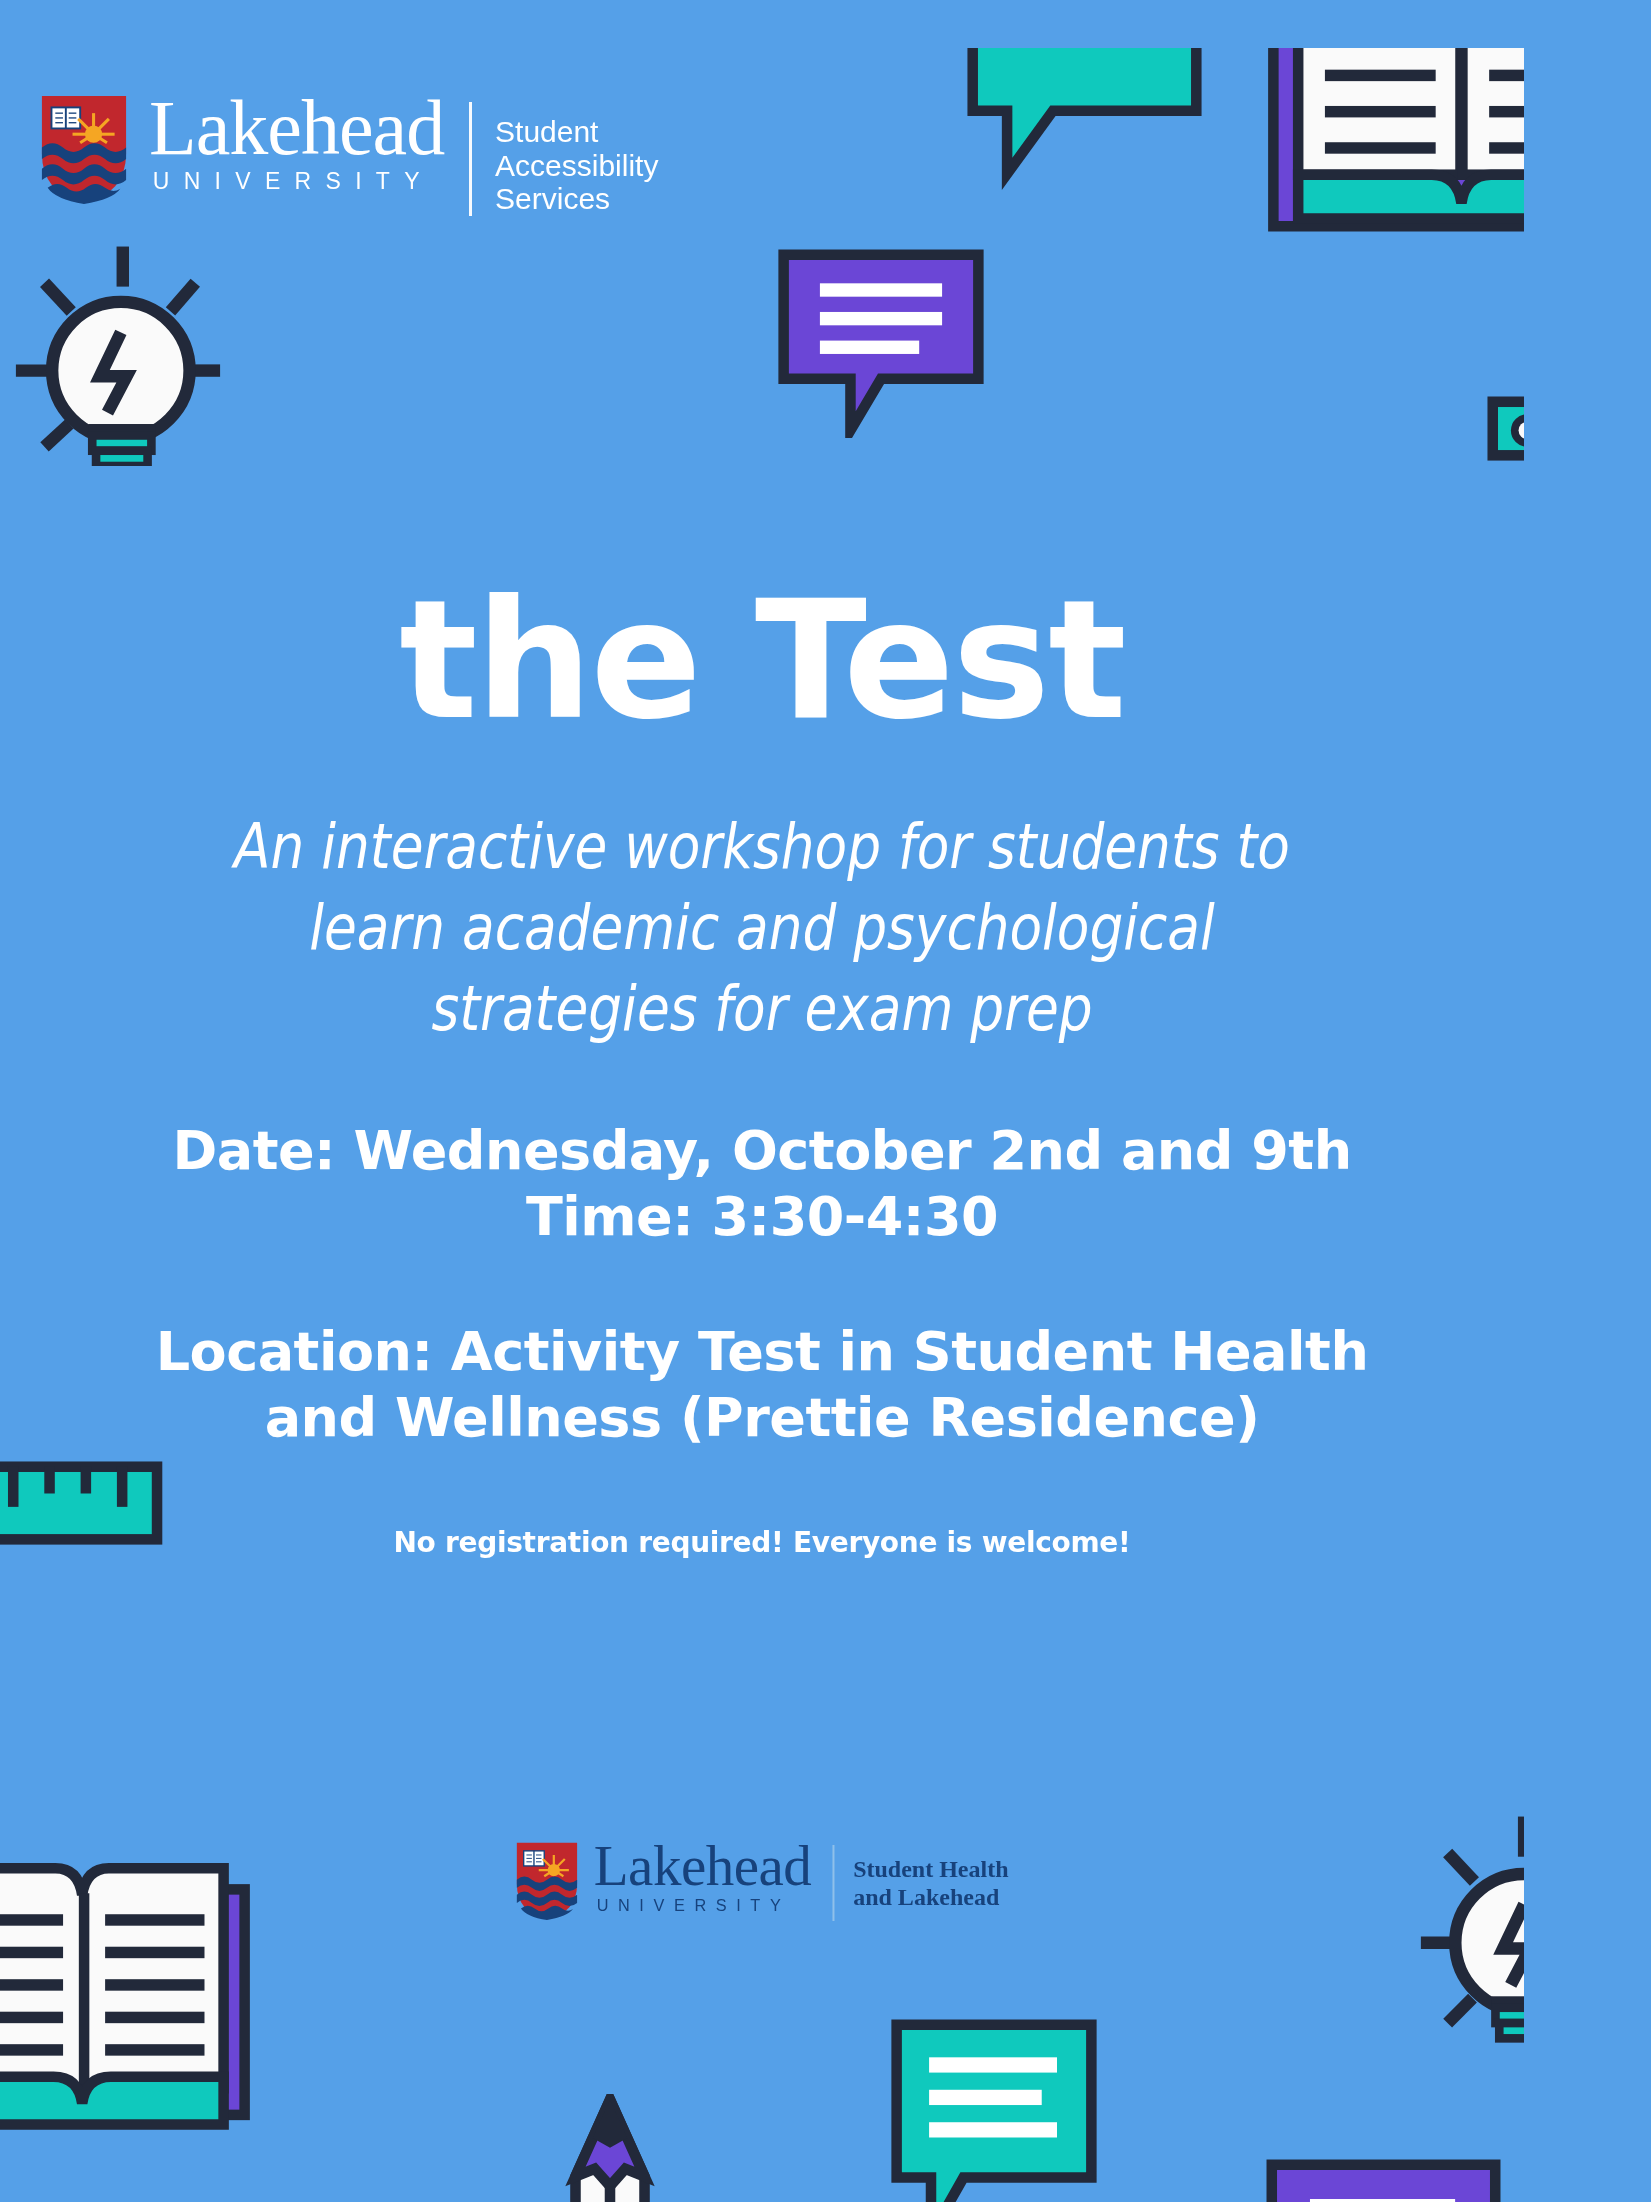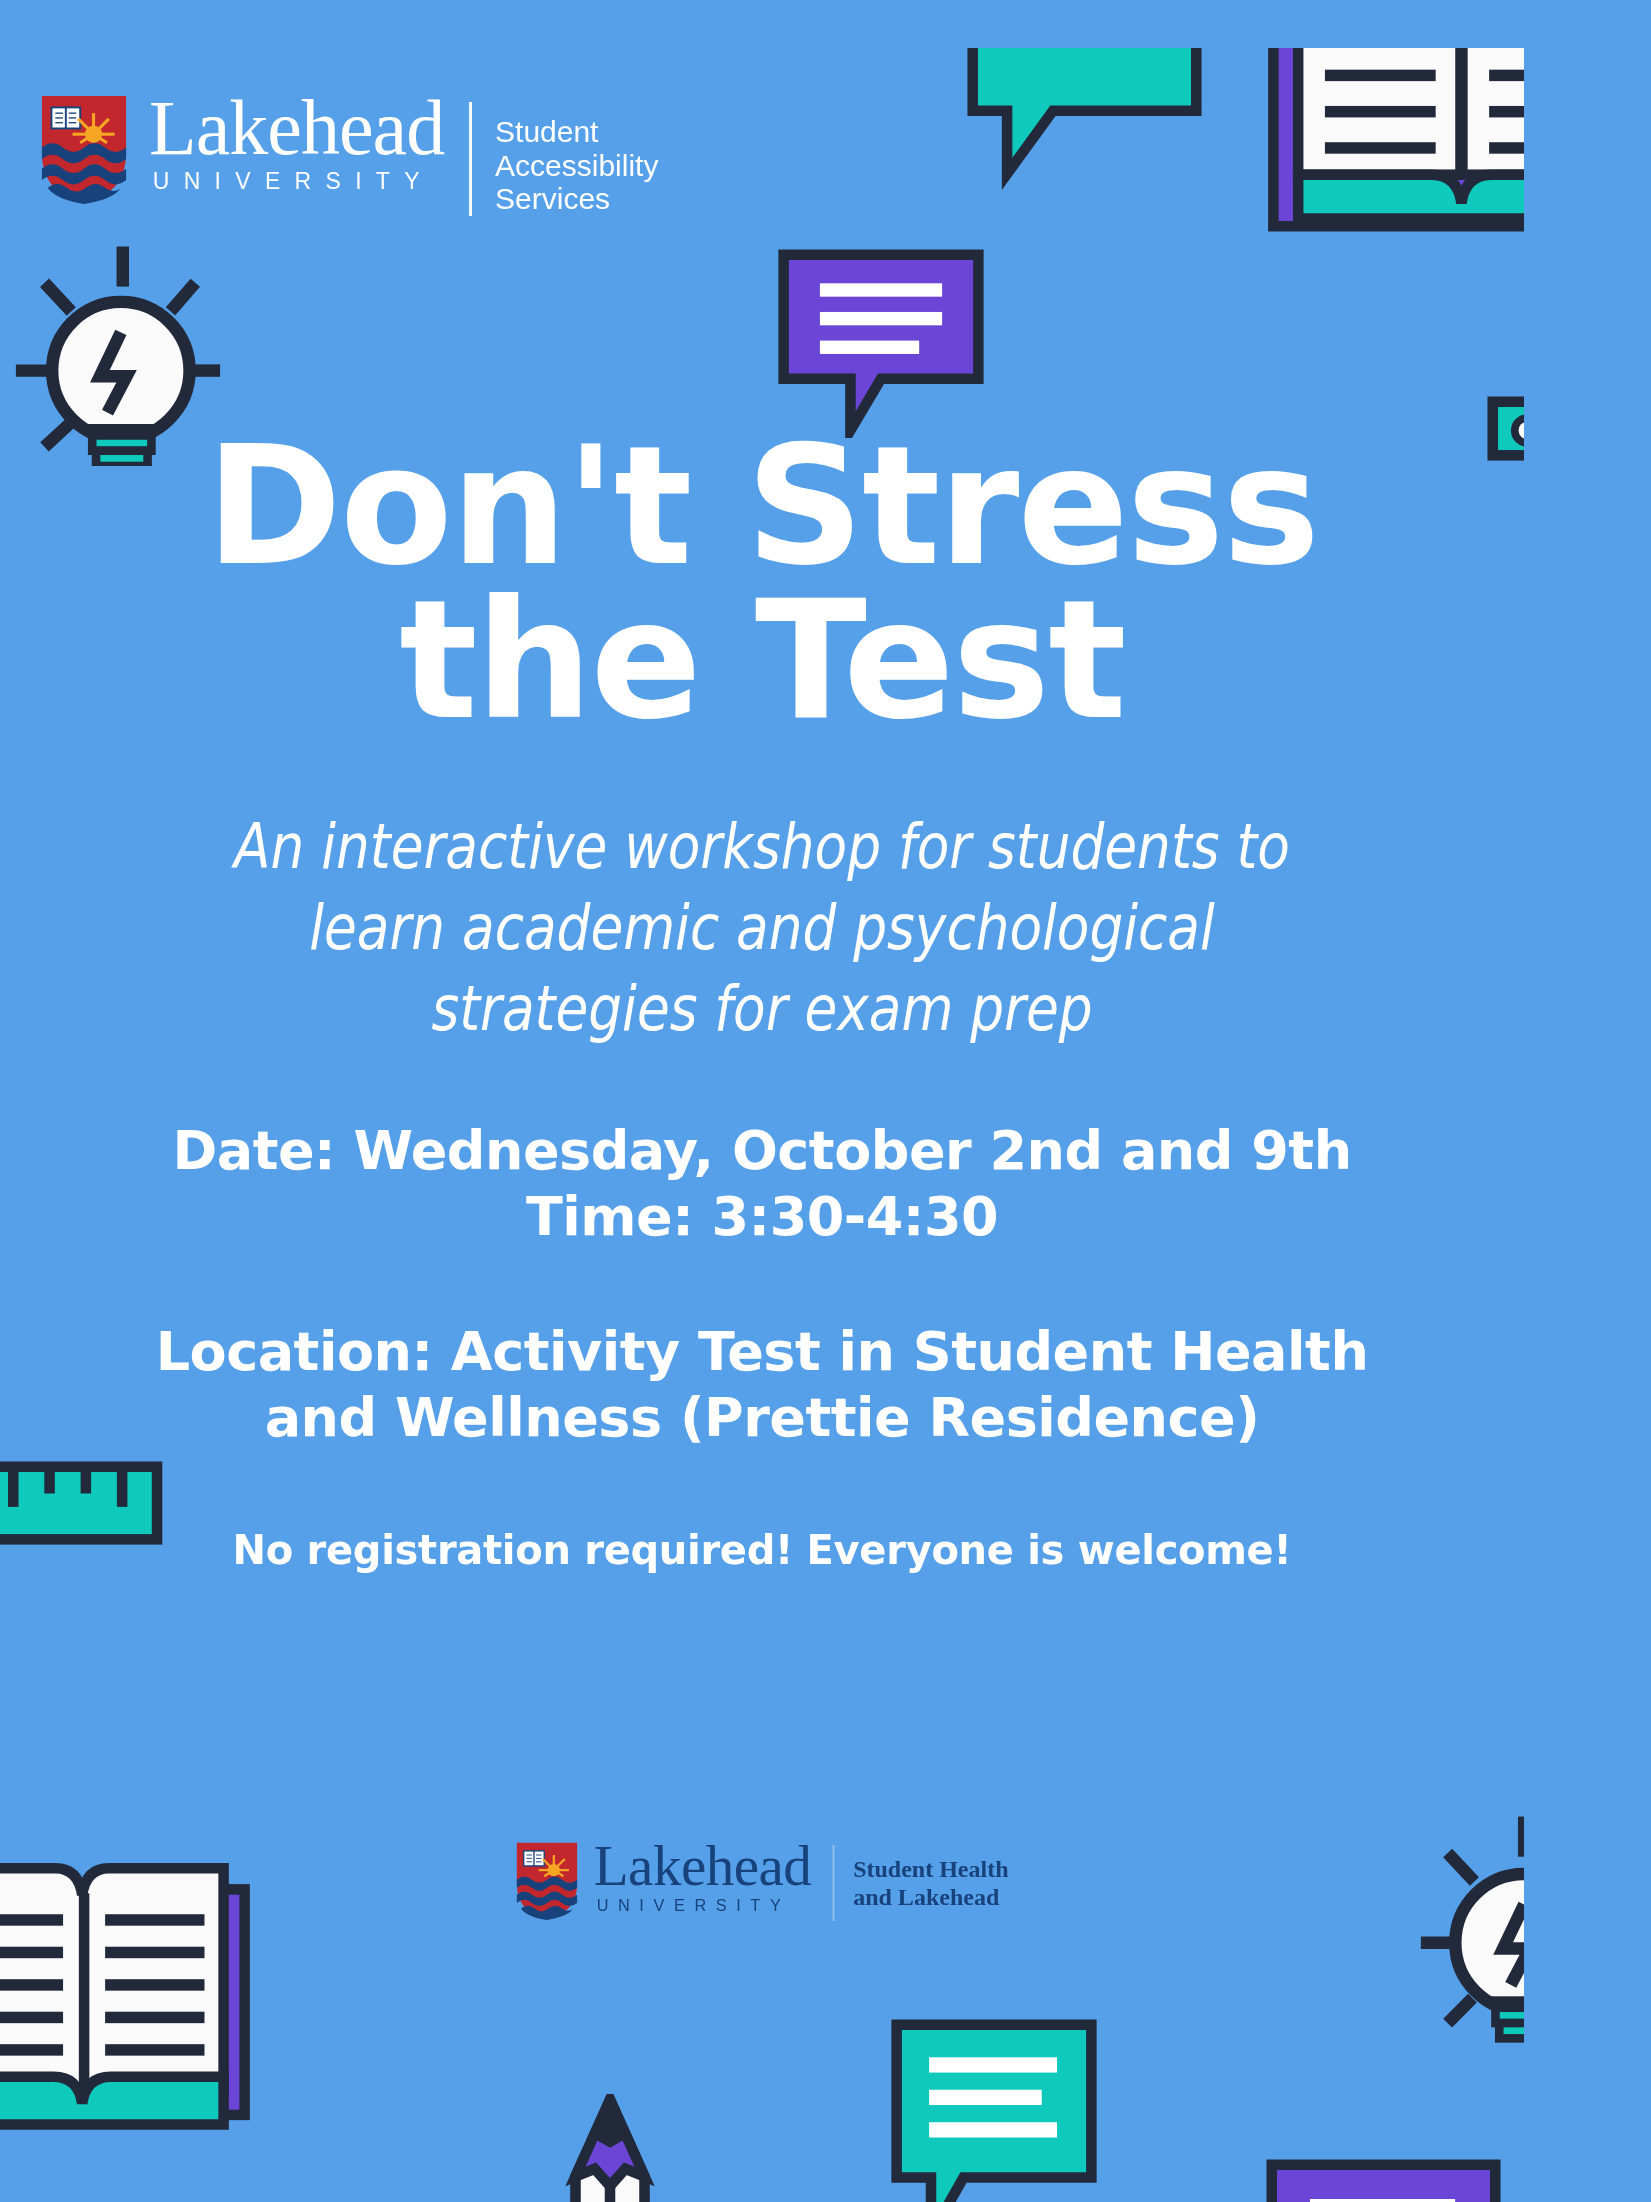--- a/index.html
+++ b/index.html
@@ -121,21 +121,21 @@
     line-height: 1.22;
     margin-top: 69px;
     padding: 0 153px;
     letter-spacing: -0.5px;
   }
 
   .callout {
     color: #ffffff;
     font-family: "DejaVu Sans", sans-serif;
     font-weight: bold;
-    font-size: 40px;
+    font-size: 28px;
     line-height: 1.2;
     margin-top: 75px;
     padding: 0 79px;
     letter-spacing: -0.3px;
   }
 
   
   .bottom-logo {
     position: absolute;
     left: 50%;
@@ -396,21 +396,21 @@
 
     <div class="unit-name">
       <div>Student Accessibility</div>
       <div>Services</div>
     </div>
   </div>
 
   <div class="content">
 
     <h1 class="headline">
-      <span>Don't Stress</span><br>
+      <br>
       <span>the Test</span>
     </h1>
 
     <div class="subtitle">
       <span>An interactive workshop for students to</span><br>
       <span>learn academic and psychological</span><br>
       <span>strategies for exam prep</span>
     </div>
 
     <div class="datetime">

